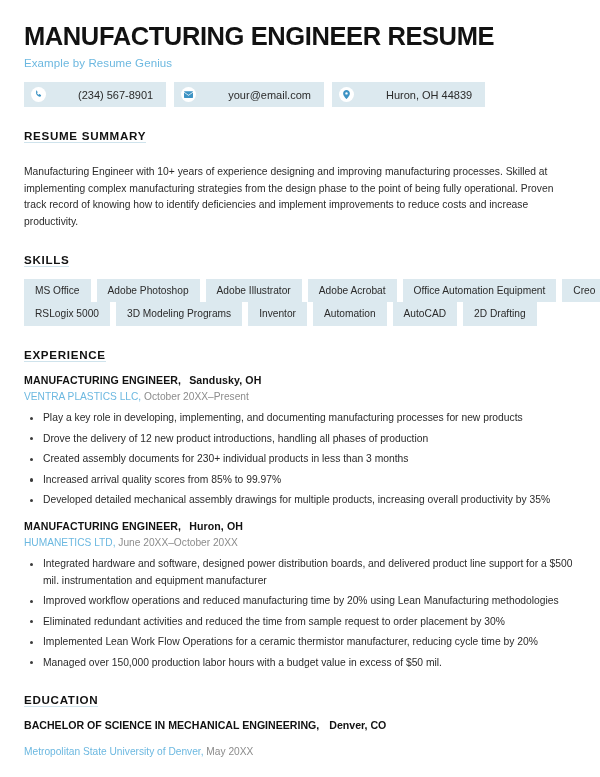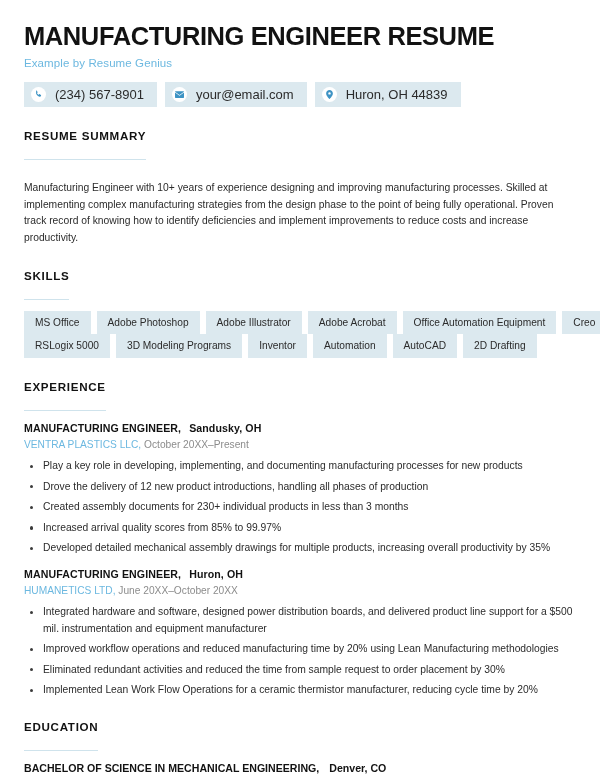--- a/index.html
+++ b/index.html
@@ -48,35 +48,36 @@
     width: 15px; height: 15px;
     border-radius: 50%;
     background: #ffffff;
     display: flex;
     align-items: center;
     justify-content: center;
     flex: 0 0 auto;
   }
   .contact-icon svg { display: block; }
   .contact-text {
-    font-size: 13px;
+    font-size: 11px;
     color: #2b2b2b;
     white-space: nowrap;
+    margin-left: 23px;
   }
 
   
   .section { margin-top: 19px; }
   .section-heading {
     font-size: 11.6px;
     font-weight: bold;
     letter-spacing: 0.7px;
     color: #121212;
     text-transform: uppercase;
     display: inline-block;
-    padding-bottom: 17px;
+    padding-bottom: 0;
     border-bottom: 1.6px solid #cfe3ec;
   }
   .section-body { margin-top: 11px; }
 
   
   .summary-text {
     font-size: 10.3px;
     line-height: 1.62;
     color: #2b2b2b;
     text-align: left;
@@ -249,20 +250,21 @@
       </div>
       <div class="job-meta">
         <span class="job-company">HUMANETICS LTD,</span>
         <span class="job-dates">June 20XX–October 20XX</span>
       </div>
       <ul class="bullets">
         <li>Integrated hardware and software, designed power distribution boards, and delivered product line support for a $500 mil. instrumentation and equipment manufacturer</li>
         <li>Improved workflow operations and reduced manufacturing time by 20% using Lean Manufacturing methodologies</li>
         <li>Eliminated redundant activities and reduced the time from sample request to order placement by 30%</li>
         <li>Implemented Lean Work Flow Operations for a ceramic thermistor manufacturer, reducing cycle time by 20%</li>
+        <li>Managed over 150,000 production labor hours with a budget value in excess of $50 mil.</li>
       </ul>
     </div>
 
   </div>
 </section>
 
 <section class="section">
   <div class="section-heading">EDUCATION</div>
   <div class="section-body">
     <div>

